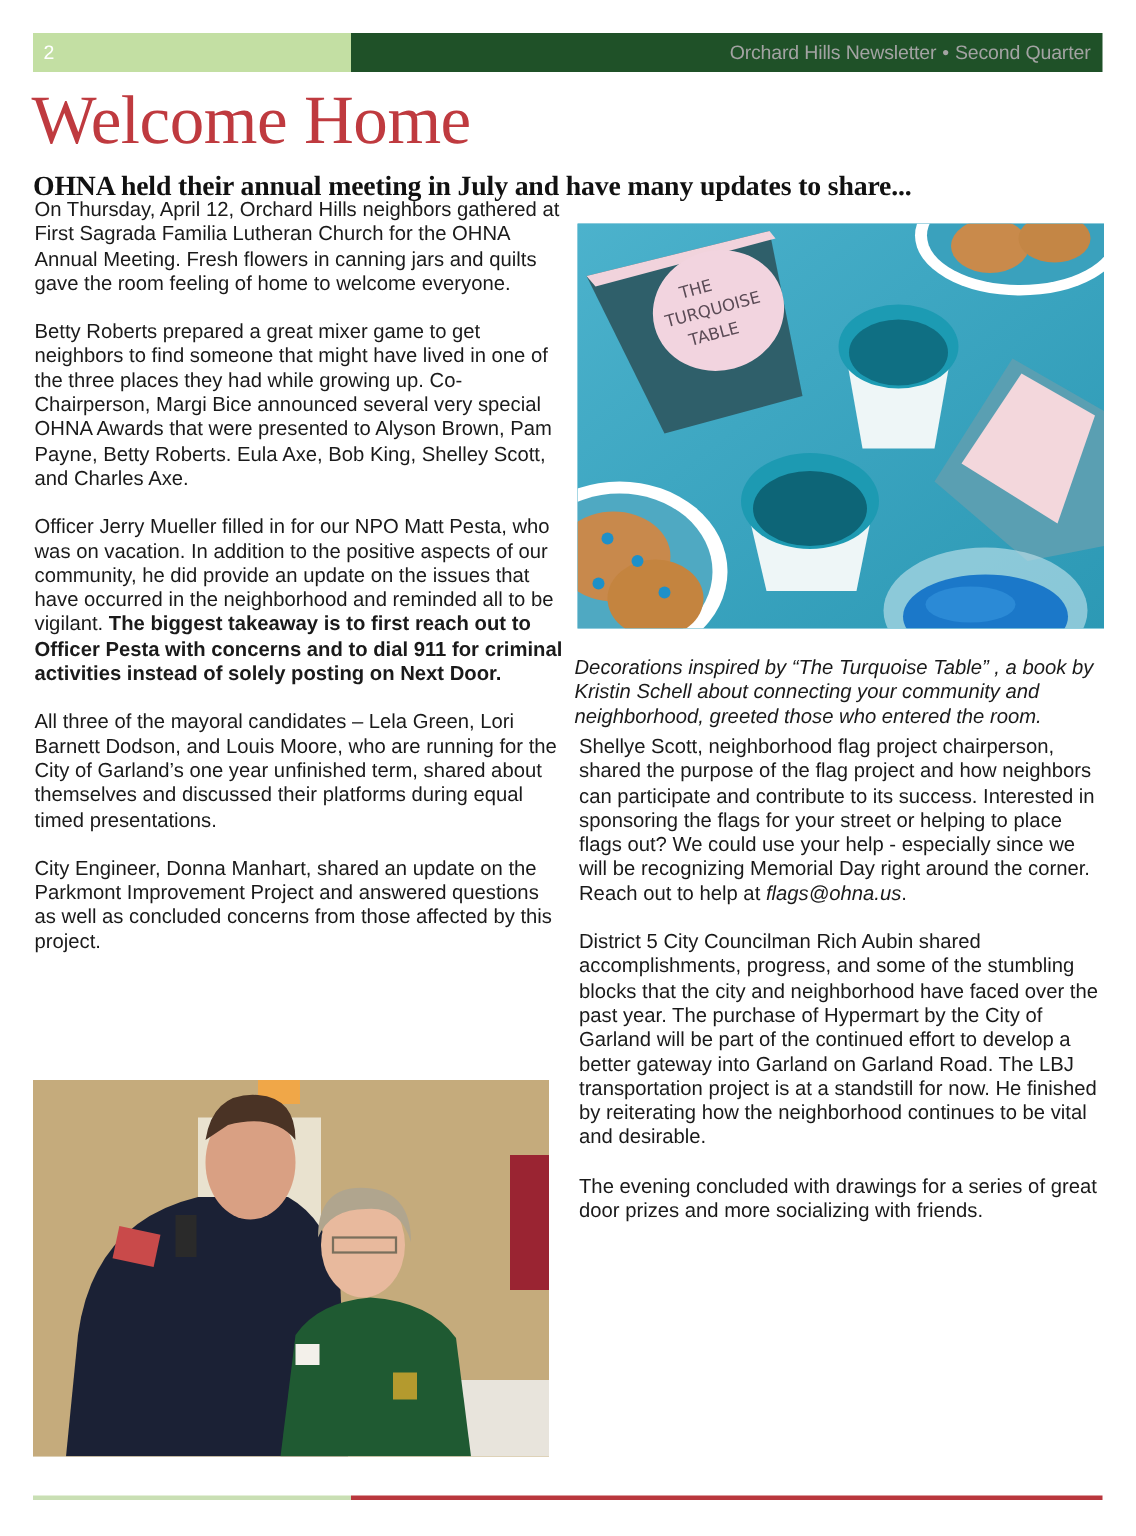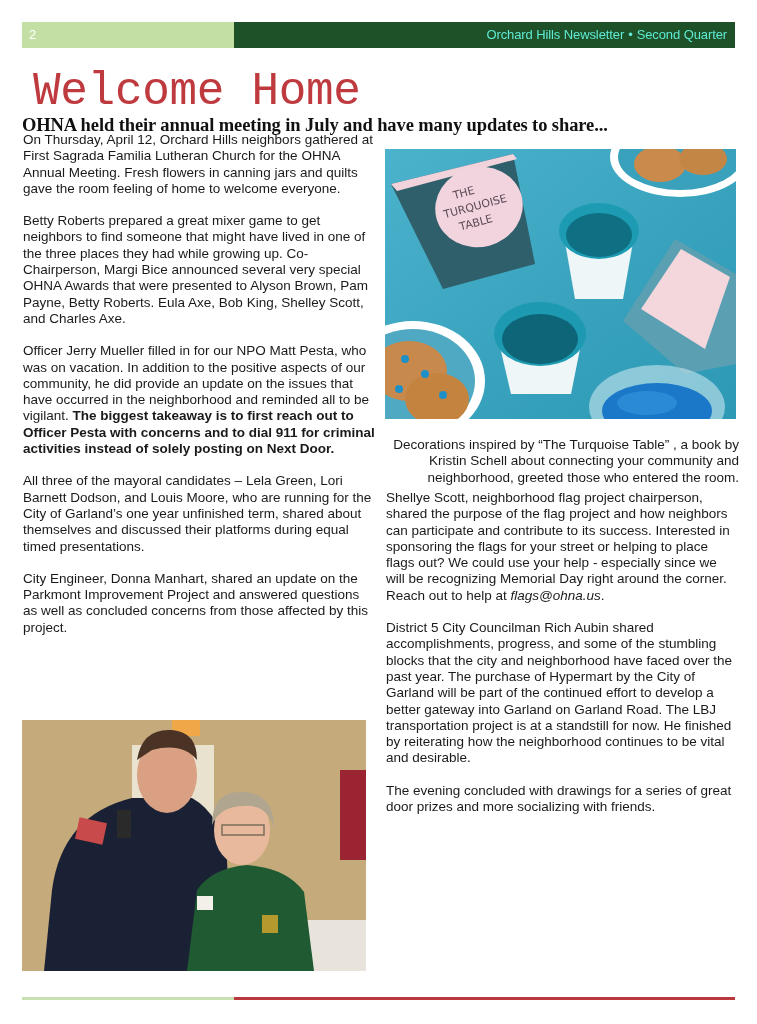--- a/index.html
+++ b/index.html
@@ -1,38 +1,38 @@
 <!DOCTYPE html>
 <html><head>
 <meta charset="utf-8">
 <style>
   html, body { margin: 0; padding: 0; background: #ffffff; }
   body { width: 757px; height: 1024px; position: relative; overflow: hidden; font-family: "Liberation Sans", sans-serif; color: #1a1a1a; }
 
   .header-bar { position: absolute; left: 22px; top: 22px; width: 713px; height: 26px; display: flex; }
   .header-left { width: 212px; height: 100%; background: #c3dfa3; color: #ffffff; font-size: 13px; line-height: 26px; padding-left: 7px; box-sizing: border-box; font-family: "Liberation Sans", sans-serif; }
-  .header-right { flex: 1; height: 100%; background: #1f5128; color: #5eead4; font-size: 13px; line-height: 26px; text-align: right; padding-right: 8px; box-sizing: border-box; font-family: "Liberation Sans", sans-serif; letter-spacing: -0.1px; }
+  .header-right { flex: 1; height: 100%; background: #1f5128; color: #a3a3a3; font-size: 13px; line-height: 26px; text-align: right; padding-right: 8px; box-sizing: border-box; font-family: "Liberation Sans", sans-serif; letter-spacing: -0.1px; }
   .header-right .dot { margin: 0 4px; }
 
-  .title { position: absolute; left: 21px; top: 53px; margin: 12px; font-family: Liberation Mono, monospace; font-weight: normal; font-size: 46px; line-height: 54px; color: #bf3a3f; letter-spacing: -0.3px; }
+  .title { position: absolute; left: 21px; top: 53px; margin: 0; font-family: Liberation Serif, serif; font-weight: normal; font-size: 46px; line-height: 54px; color: #bf3a3f; letter-spacing: -0.3px; }
   .subtitle { position: absolute; left: 22px; top: 113px; margin: 0; font-family: "Liberation Serif", serif; font-weight: bold; font-size: 18.5px; line-height: 24px; color: #111; letter-spacing: -0.1px; }
 
   .col { position: absolute; font-size: 13.5px; line-height: 16.3px; color: #1a1a1a; }
   .col p { margin: 0 0 16px 0; }
   .col-left { left: 23px; top: 132px; width: 352px; }
   .col-right { left: 386px; top: 490px; width: 352px; }
   b { font-weight: bold; }
   .email { font-style: italic; }
 
   .photo { position: absolute; overflow: hidden; }
   .photo-turquoise { left: 385px; top: 149px; width: 351px; height: 270px; background: #3aa7c3; }
   .photo-people { left: 22px; top: 720px; width: 344px; height: 251px; background: #c2a97a; }
   .photo svg { display: block; width: 100%; height: 100%; }
 
-  .caption { position: absolute; left: 383px; top: 437px; width: 356px; font-size: 13.5px; line-height: 16.3px; color: #1a1a1a; margin: 0; text-align: right; }
+  .caption { position: absolute; left: 383px; top: 437px; width: 356px; font-style: italic; font-size: 13.5px; line-height: 16.3px; color: #1a1a1a; margin: 0; }
 
   .footer-rule { position: absolute; left: 22px; top: 997px; width: 713px; height: 3px; display: flex; }
   .footer-rule .g { width: 212px; background: #c9dfb4; }
   .footer-rule .r { flex: 1; background: #b9373d; }
 </style>
 </head>
 <body>
 
 <div class="header-bar">
   <div class="header-left">2</div>

